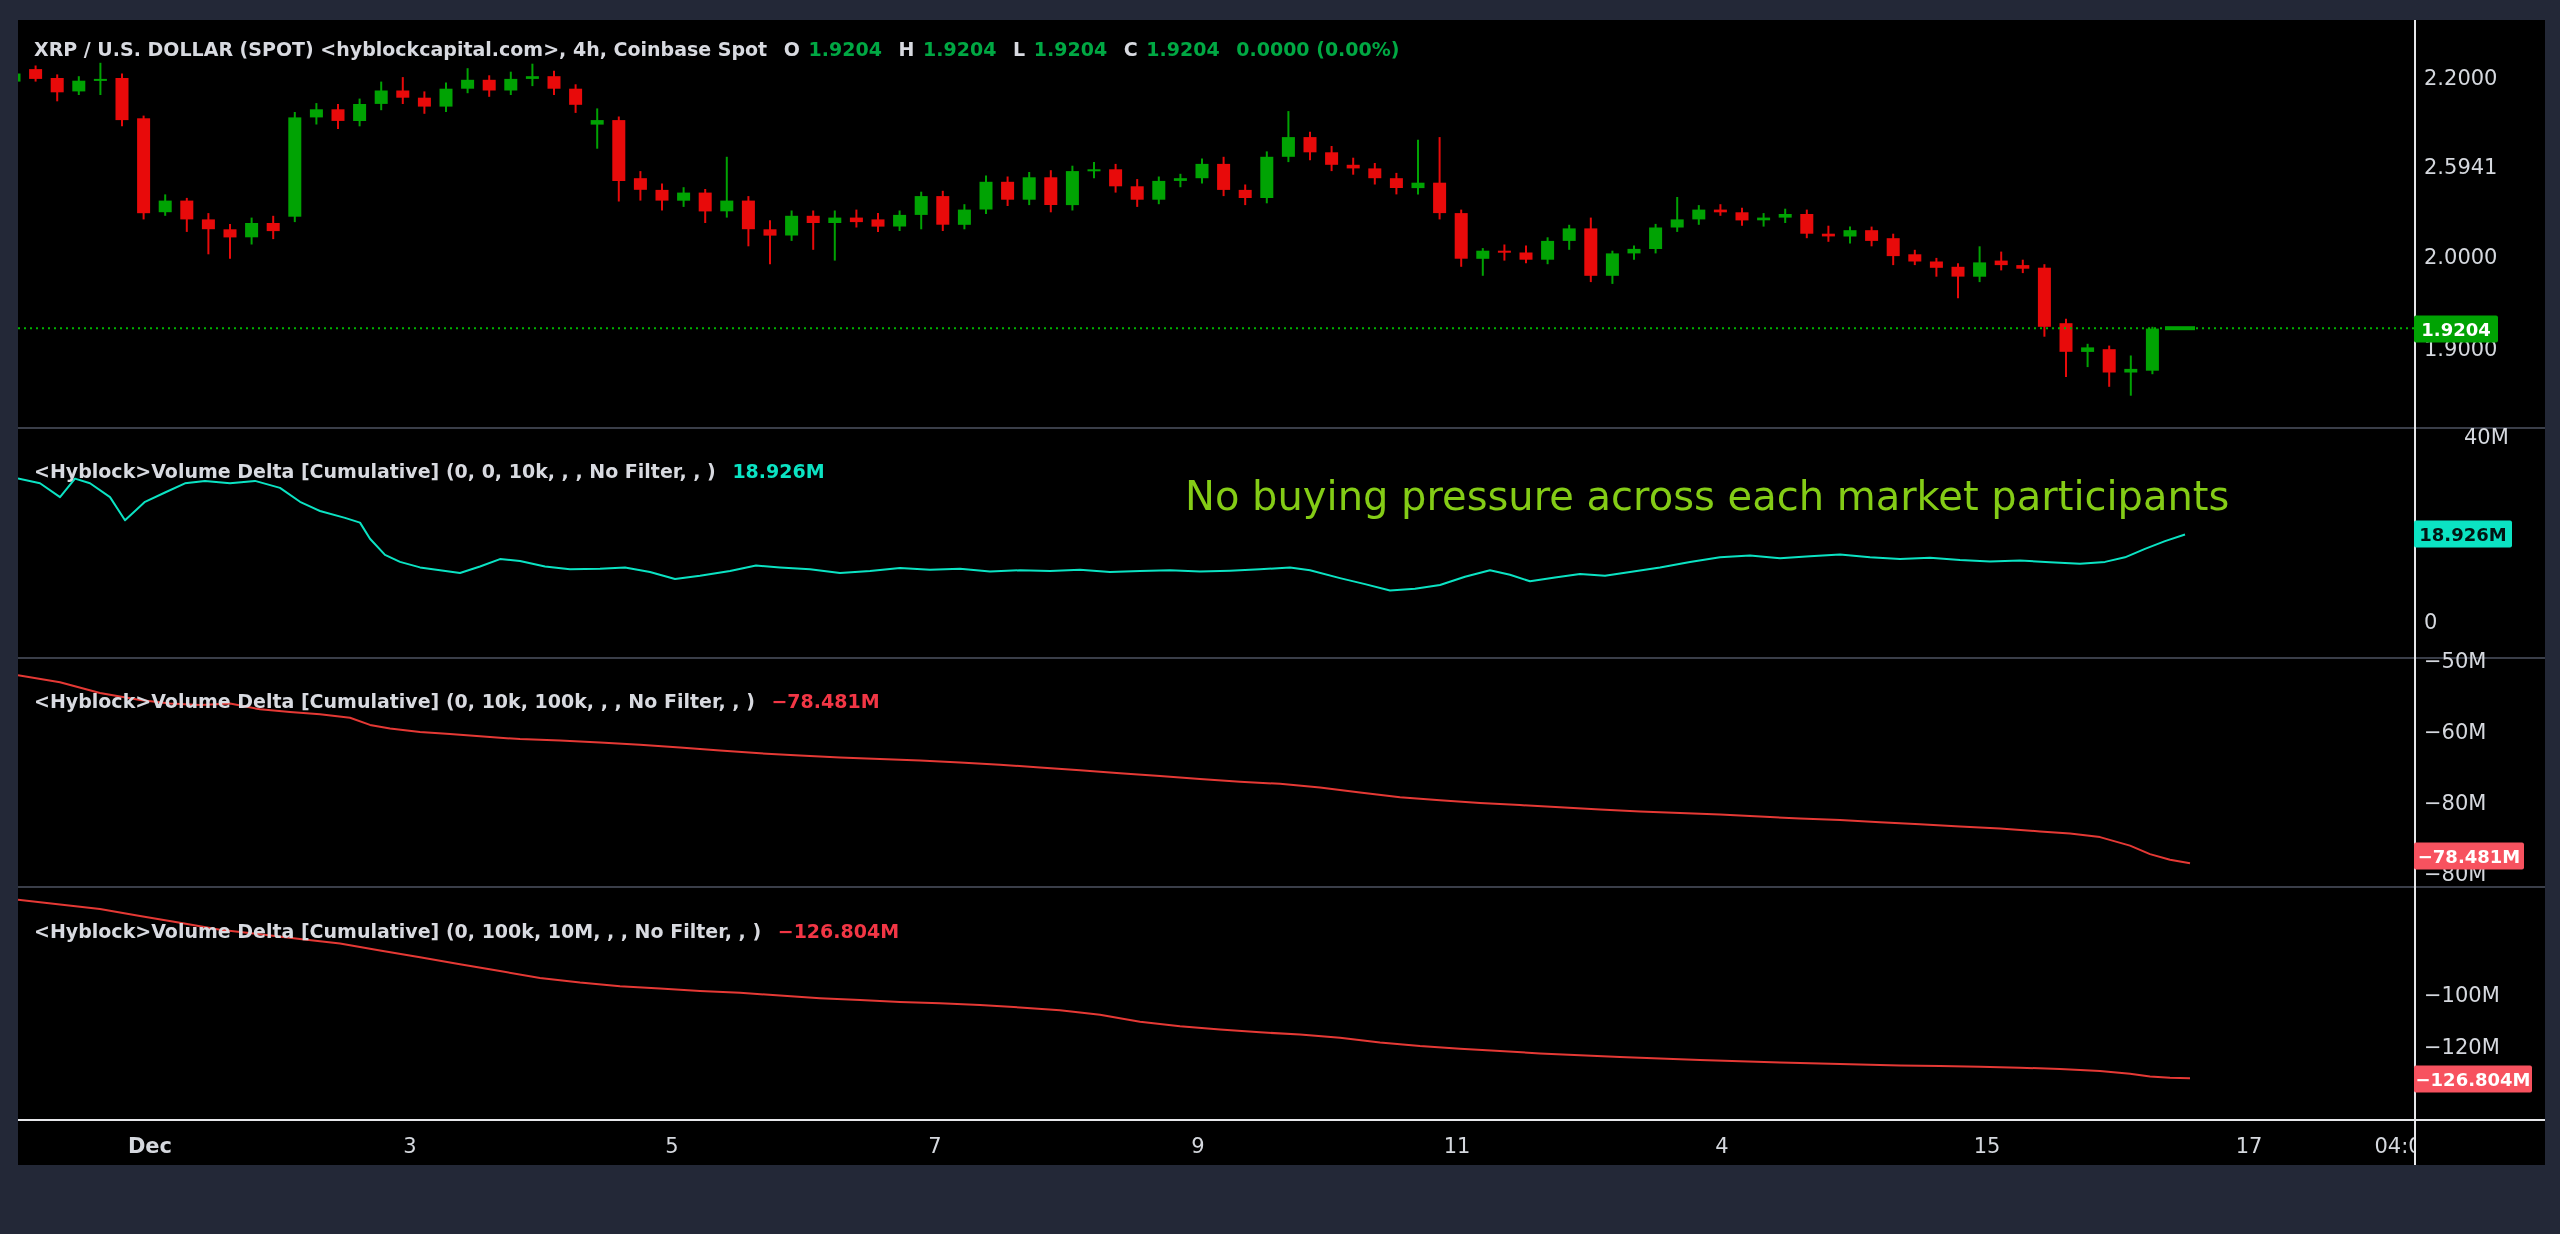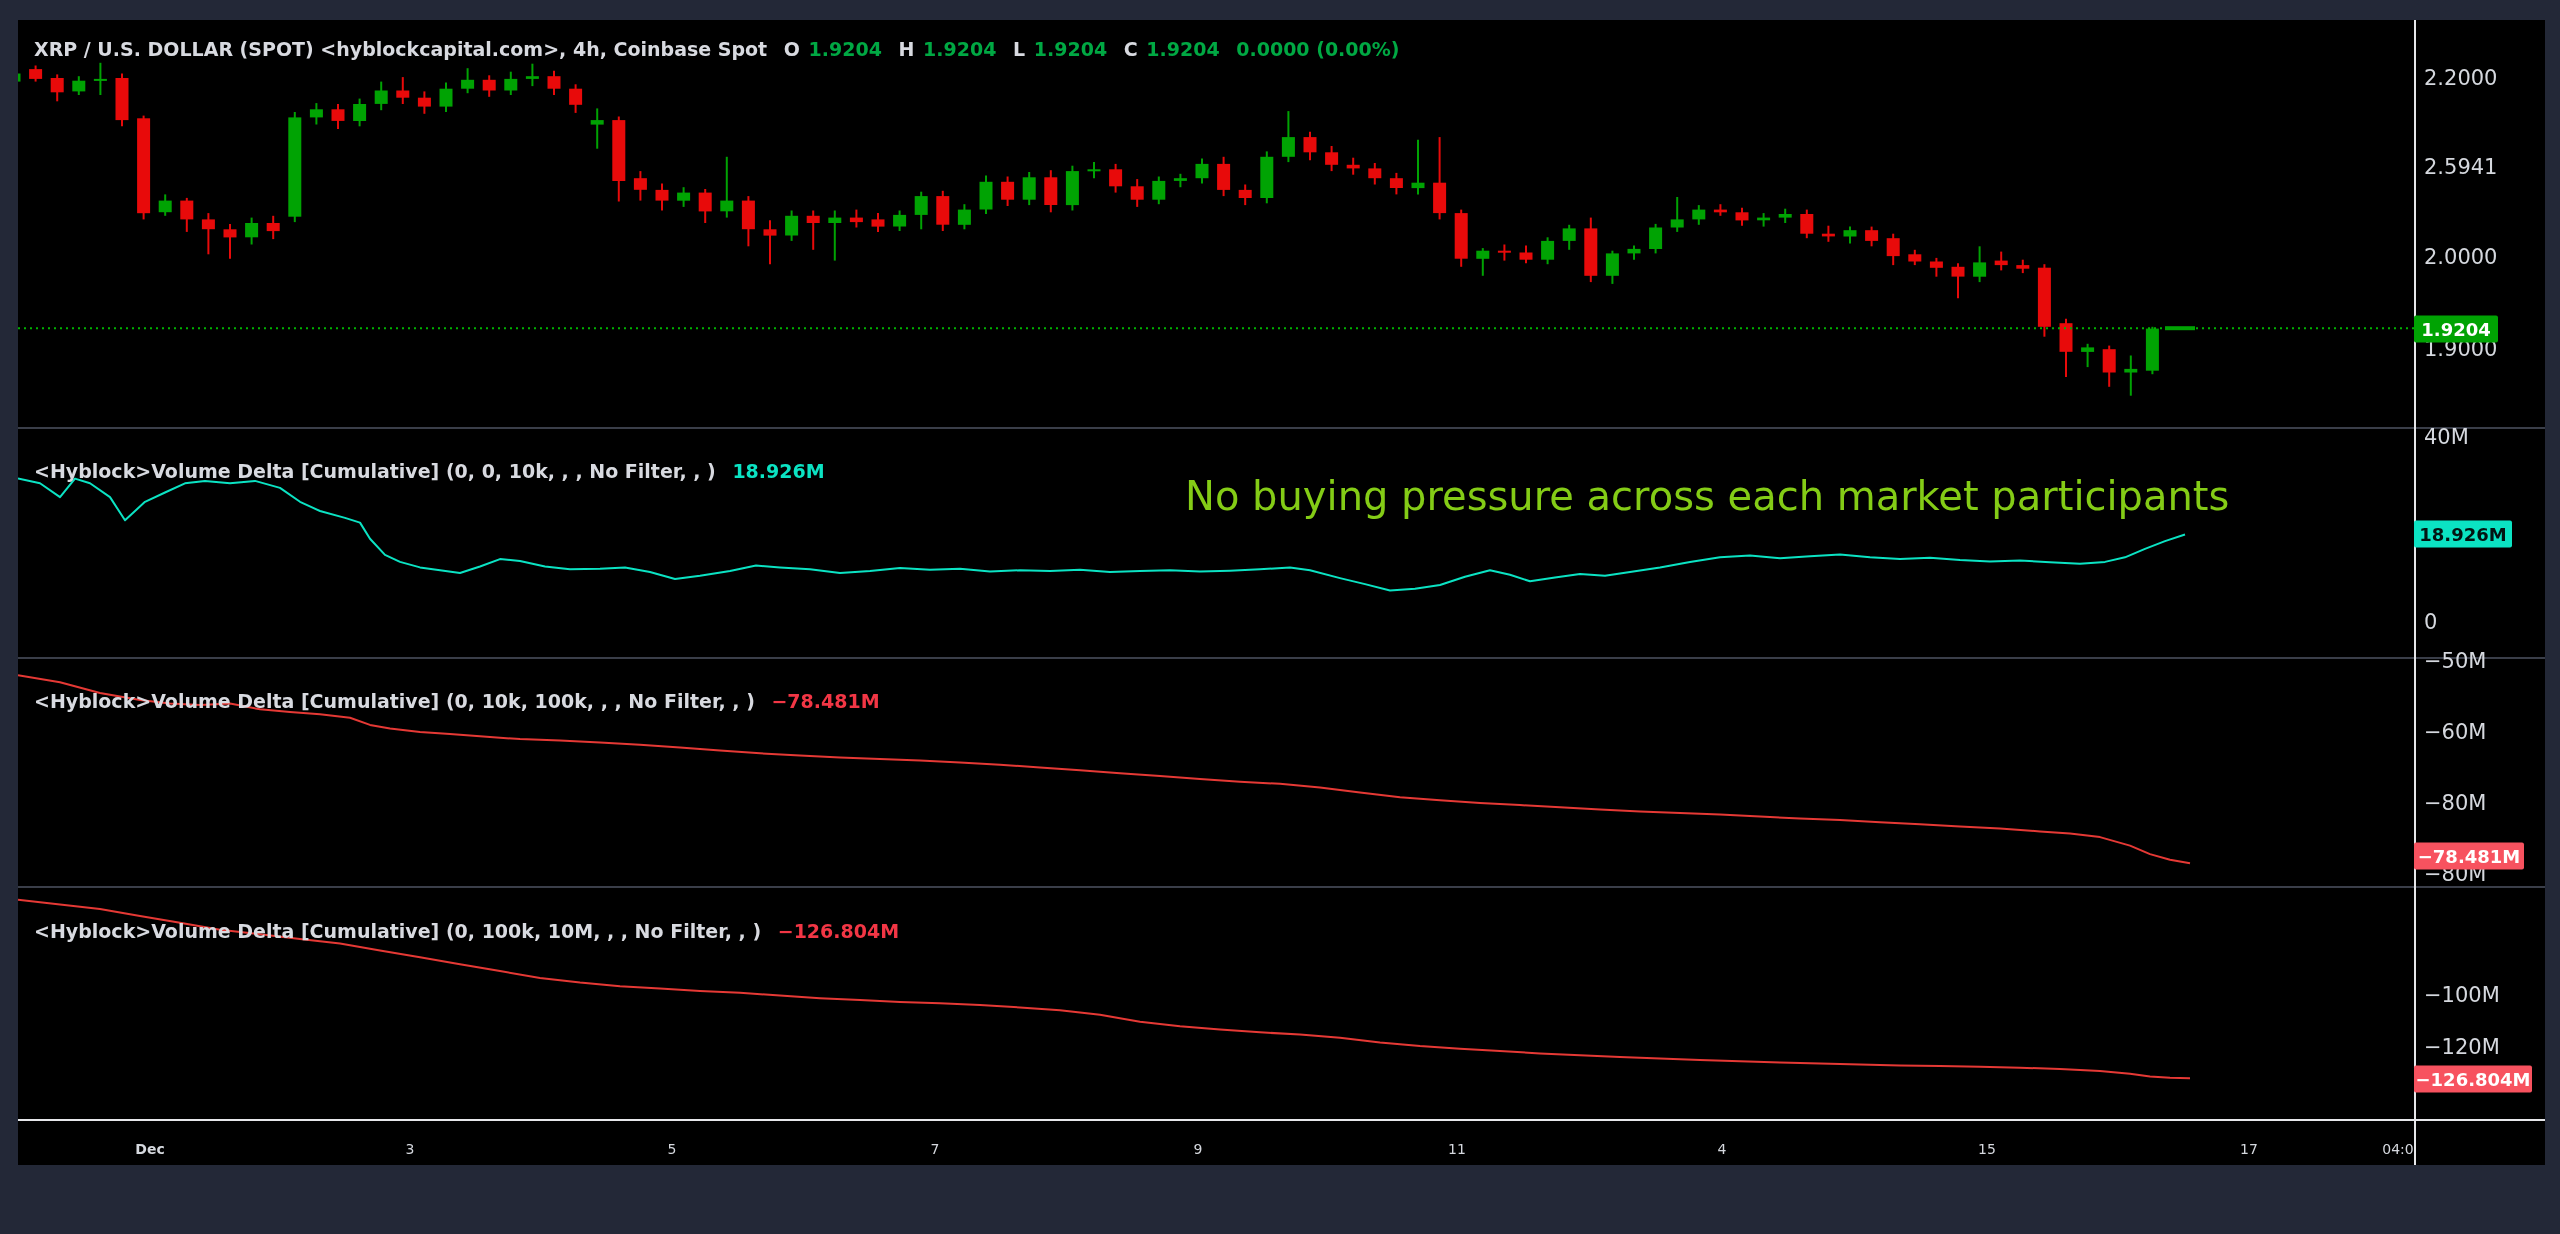--- a/index.html
+++ b/index.html
@@ -20,21 +20,21 @@
   .val-red{color:#f23645;}
   #annotation{position:absolute;left:1185px;top:473px;font-size:40px;color:#84cc16;white-space:nowrap;z-index:4;}
   .axlbl{position:absolute;left:2424px;font-size:21px;color:#d5d8de;transform:translateY(-50%);z-index:2;white-space:nowrap;}
   .badge{position:absolute;left:2414px;height:27px;border-radius:2px;font-size:18px;font-weight:600;
          display:flex;align-items:center;justify-content:center;transform:translateY(-50%);z-index:6;}
   #badge-price{top:329px;width:84px;background:#00a303;color:#fff;}
   #badge-p2{top:534px;width:98px;background:#0be3c3;color:#031412;}
   #badge-p3{top:856px;width:110px;background:#f7525f;color:#fff;}
   #badge-p4{top:1079px;width:118px;background:#f7525f;color:#fff;}
   #timestrip{position:absolute;left:18px;top:1121px;width:2396px;height:44px;overflow:hidden;}
-  .tlbl{position:absolute;top:20px;font-size:14px;color:#d5d8de;transform:translateX(-50%);white-space:nowrap;}
+  .tlbl{position:absolute;top:13px;font-size:21px;color:#d5d8de;transform:translateX(-50%);white-space:nowrap;}
   .tlbl.bold{font-weight:700;}
   #bottombar{position:absolute;left:0;top:1165px;width:2560px;height:69px;background:#232837;}
 </style>
 </head>
 <body>
 
 <div id="stage">
   <div id="chartbg"></div>
 
   <svg id="plot">
@@ -293,21 +293,21 @@
     <span class="val-red">−126.804M</span>
   </div>
 
   <div id="annotation">No buying pressure across each market participants</div>
 
   <div id="axis-labels">
       <div class="axlbl" style="top: 78px;">2.2000</div>
       <div class="axlbl" style="top: 167px;">2.5941</div>
       <div class="axlbl" style="top: 257px;">2.0000</div>
       <div class="axlbl" style="top: 349px;">1.9000</div>
-      <div class="axlbl" style="top: 437px;">40M</div>
+      <div class="axlbl" style="top: 437px; margin-left: 40px;">40M</div>
       <div class="axlbl" style="top: 622px;">0</div>
       <div class="axlbl" style="top: 661px;">−50M</div>
       <div class="axlbl" style="top: 732px;">−60M</div>
       <div class="axlbl" style="top: 803px;">−80M</div>
       <div class="axlbl" style="top: 874px;">−80M</div>
       <div class="axlbl" style="top: 995px; text-align: center;">−100M</div>
       <div class="axlbl" style="top: 1047px;">−120M</div>
     </div>
 
   <div class="badge" id="badge-price">1.9204</div>

